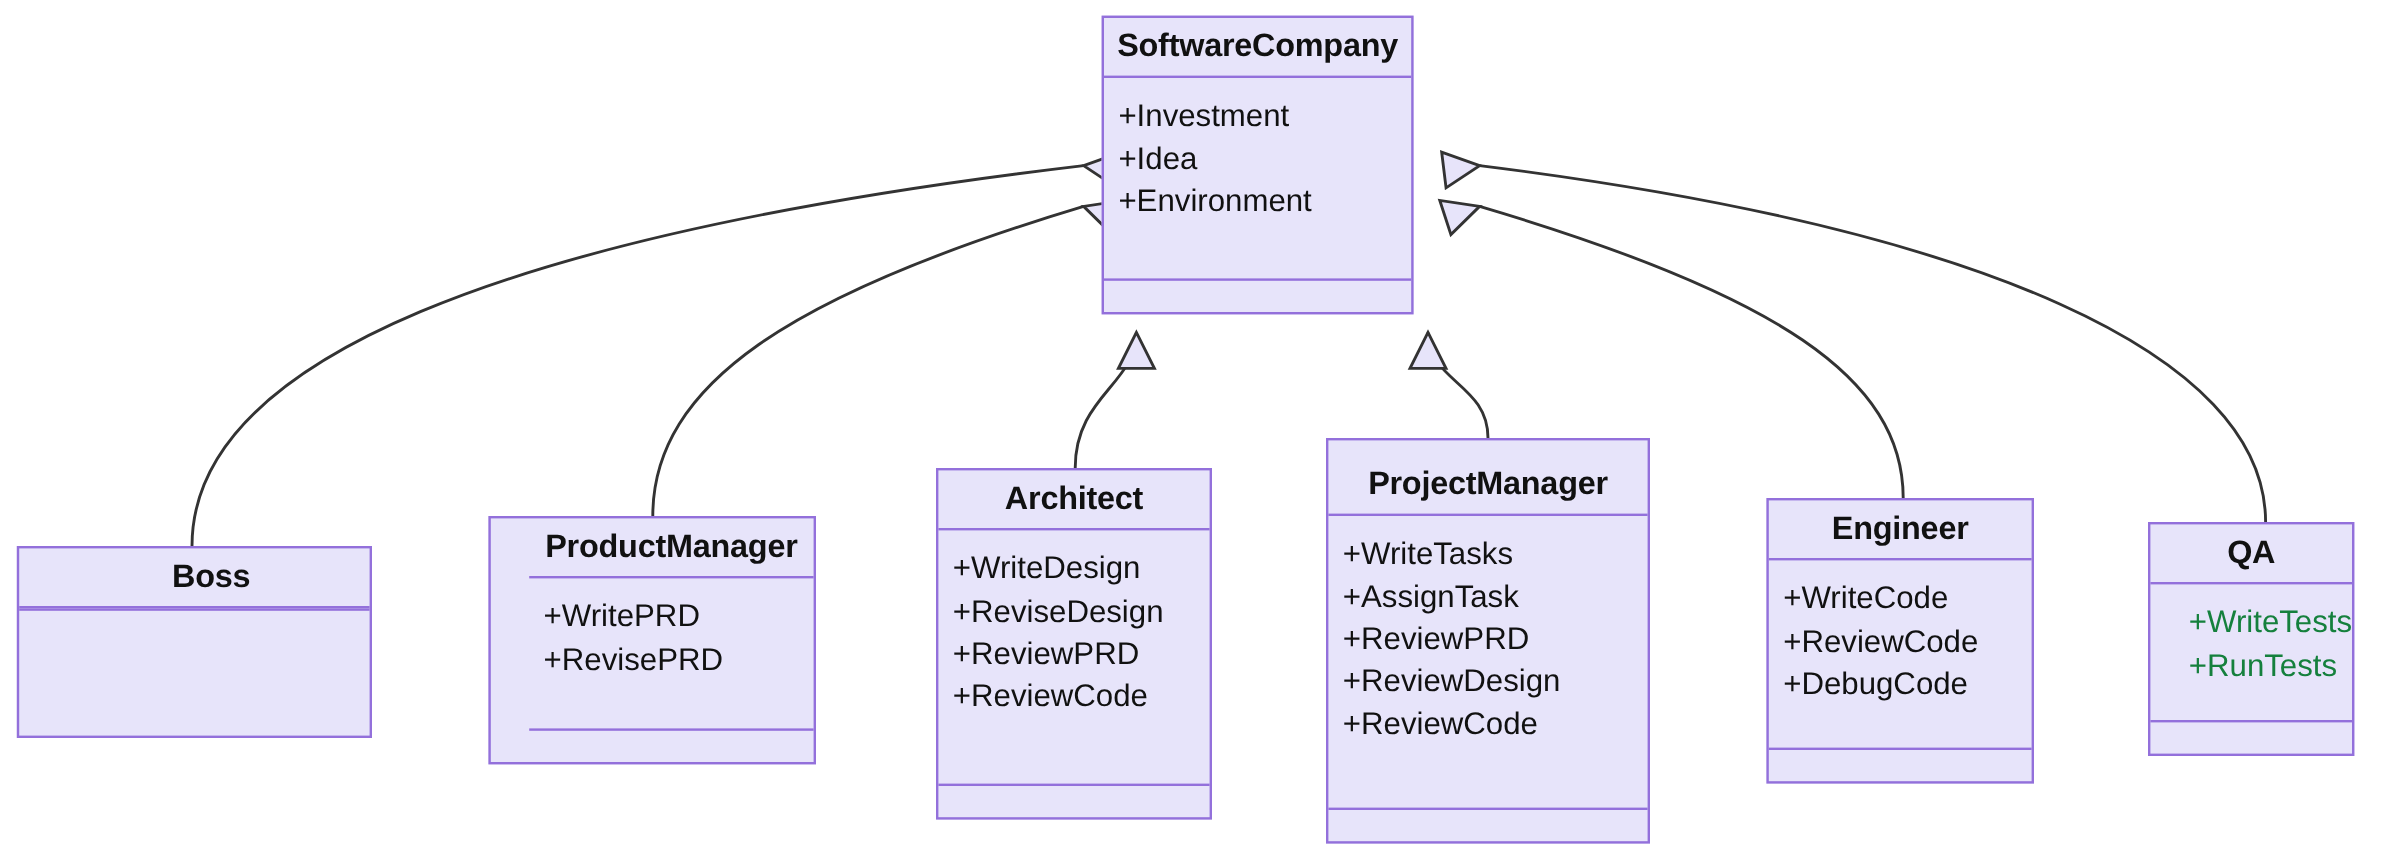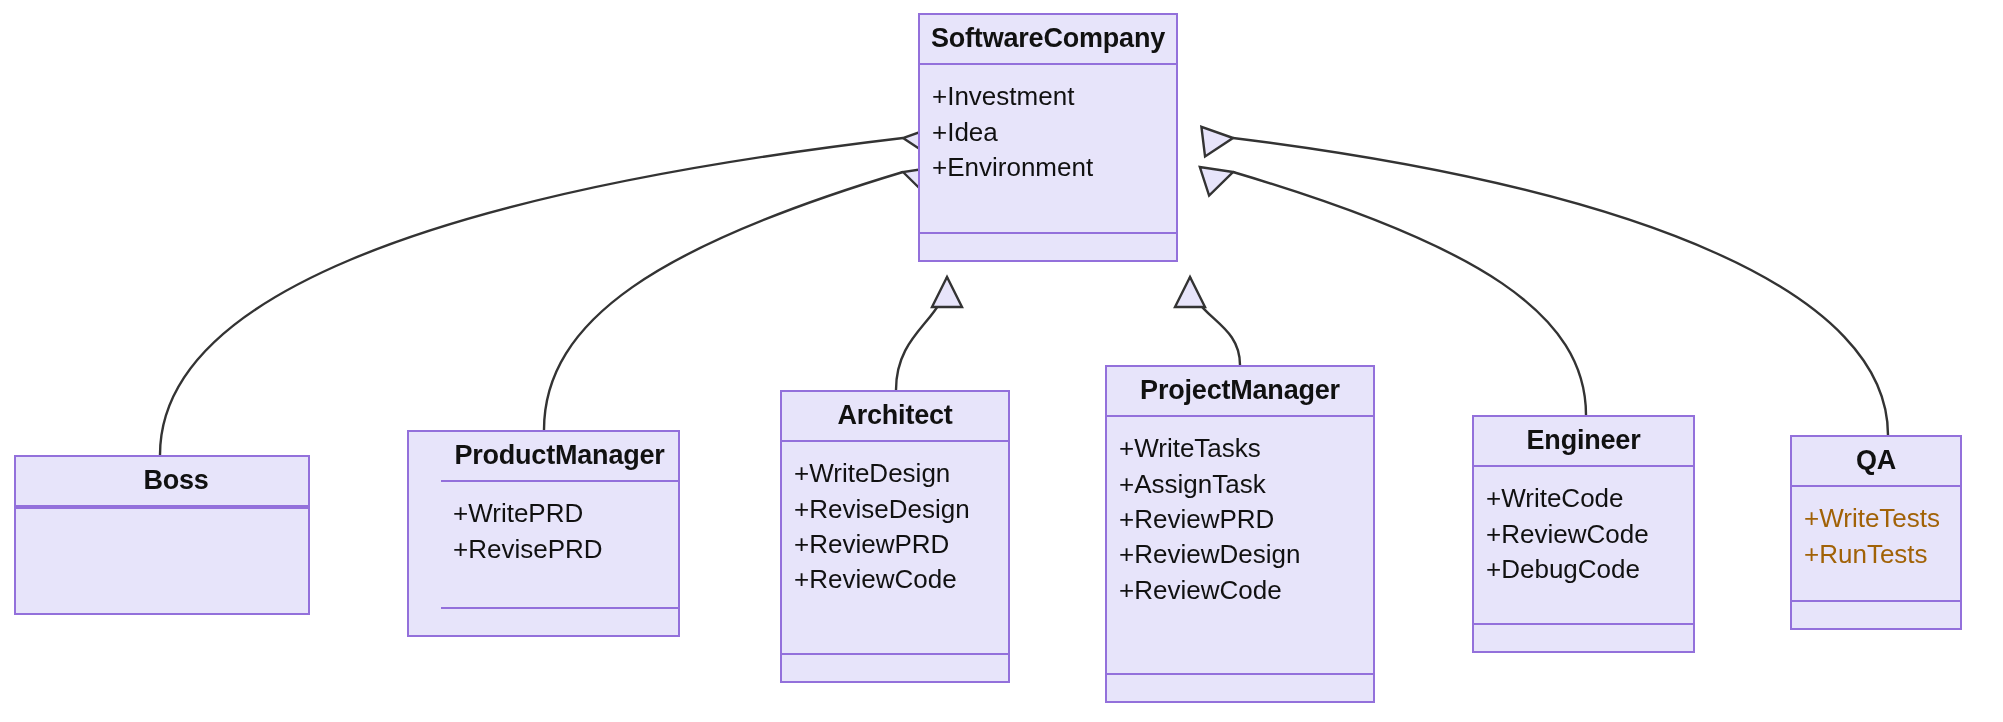--- a/index.html
+++ b/index.html
@@ -114,21 +114,21 @@
       <div class="class-attrs" style="color: rgb(17, 17, 17);">
         <div class="attr-line">+WriteDesign</div>
         <div class="attr-line">+ReviseDesign</div>
         <div class="attr-line">+ReviewPRD</div>
         <div class="attr-line">+ReviewCode</div>
       </div>
       <div class="compartment-divider" style="border-top-color: rgb(147, 112, 219);"></div>
       <div class="class-methods"></div>
     </div>
     <div class="uml-class" style="left: 1105px; top: 365px; width: 270px; height: 338px; background: rgb(231, 228, 250); border-color: rgb(147, 112, 219);">
-      <div class="class-title" style="color: rgb(17, 17, 17);">ProjectManager</div>
+      <div class="class-title" style="color: rgb(17, 17, 17); margin-top: 13px;">ProjectManager</div>
       <div class="compartment-divider" style="border-top-color: rgb(147, 112, 219);"></div>
       <div class="class-attrs" style="color: rgb(17, 17, 17);">
         <div class="attr-line">+WriteTasks</div>
         <div class="attr-line">+AssignTask</div>
         <div class="attr-line">+ReviewPRD</div>
         <div class="attr-line">+ReviewDesign</div>
         <div class="attr-line">+ReviewCode</div>
       </div>
       <div class="compartment-divider" style="border-top-color: rgb(147, 112, 219);"></div>
       <div class="class-methods"></div>
@@ -140,20 +140,20 @@
         <div class="attr-line">+WriteCode</div>
         <div class="attr-line">+ReviewCode</div>
         <div class="attr-line">+DebugCode</div>
       </div>
       <div class="compartment-divider" style="border-top-color: rgb(147, 112, 219);"></div>
       <div class="class-methods"></div>
     </div>
     <div class="uml-class" style="left: 1790px; top: 435px; width: 172px; height: 195px; background: rgb(231, 228, 250); border-color: rgb(147, 112, 219);">
       <div class="class-title" style="color: rgb(17, 17, 17);">QA</div>
       <div class="compartment-divider" style="border-top-color: rgb(147, 112, 219);"></div>
-      <div class="class-attrs" style="color: #a16207;">
+      <div class="class-attrs" style="color: #15803d; margin-left: 20px;">
         <div class="attr-line">+WriteTests</div>
         <div class="attr-line">+RunTests</div>
       </div>
       <div class="compartment-divider" style="border-top-color: rgb(147, 112, 219);"></div>
       <div class="class-methods"></div>
     </div>
   </div>
 
 </body></html>

